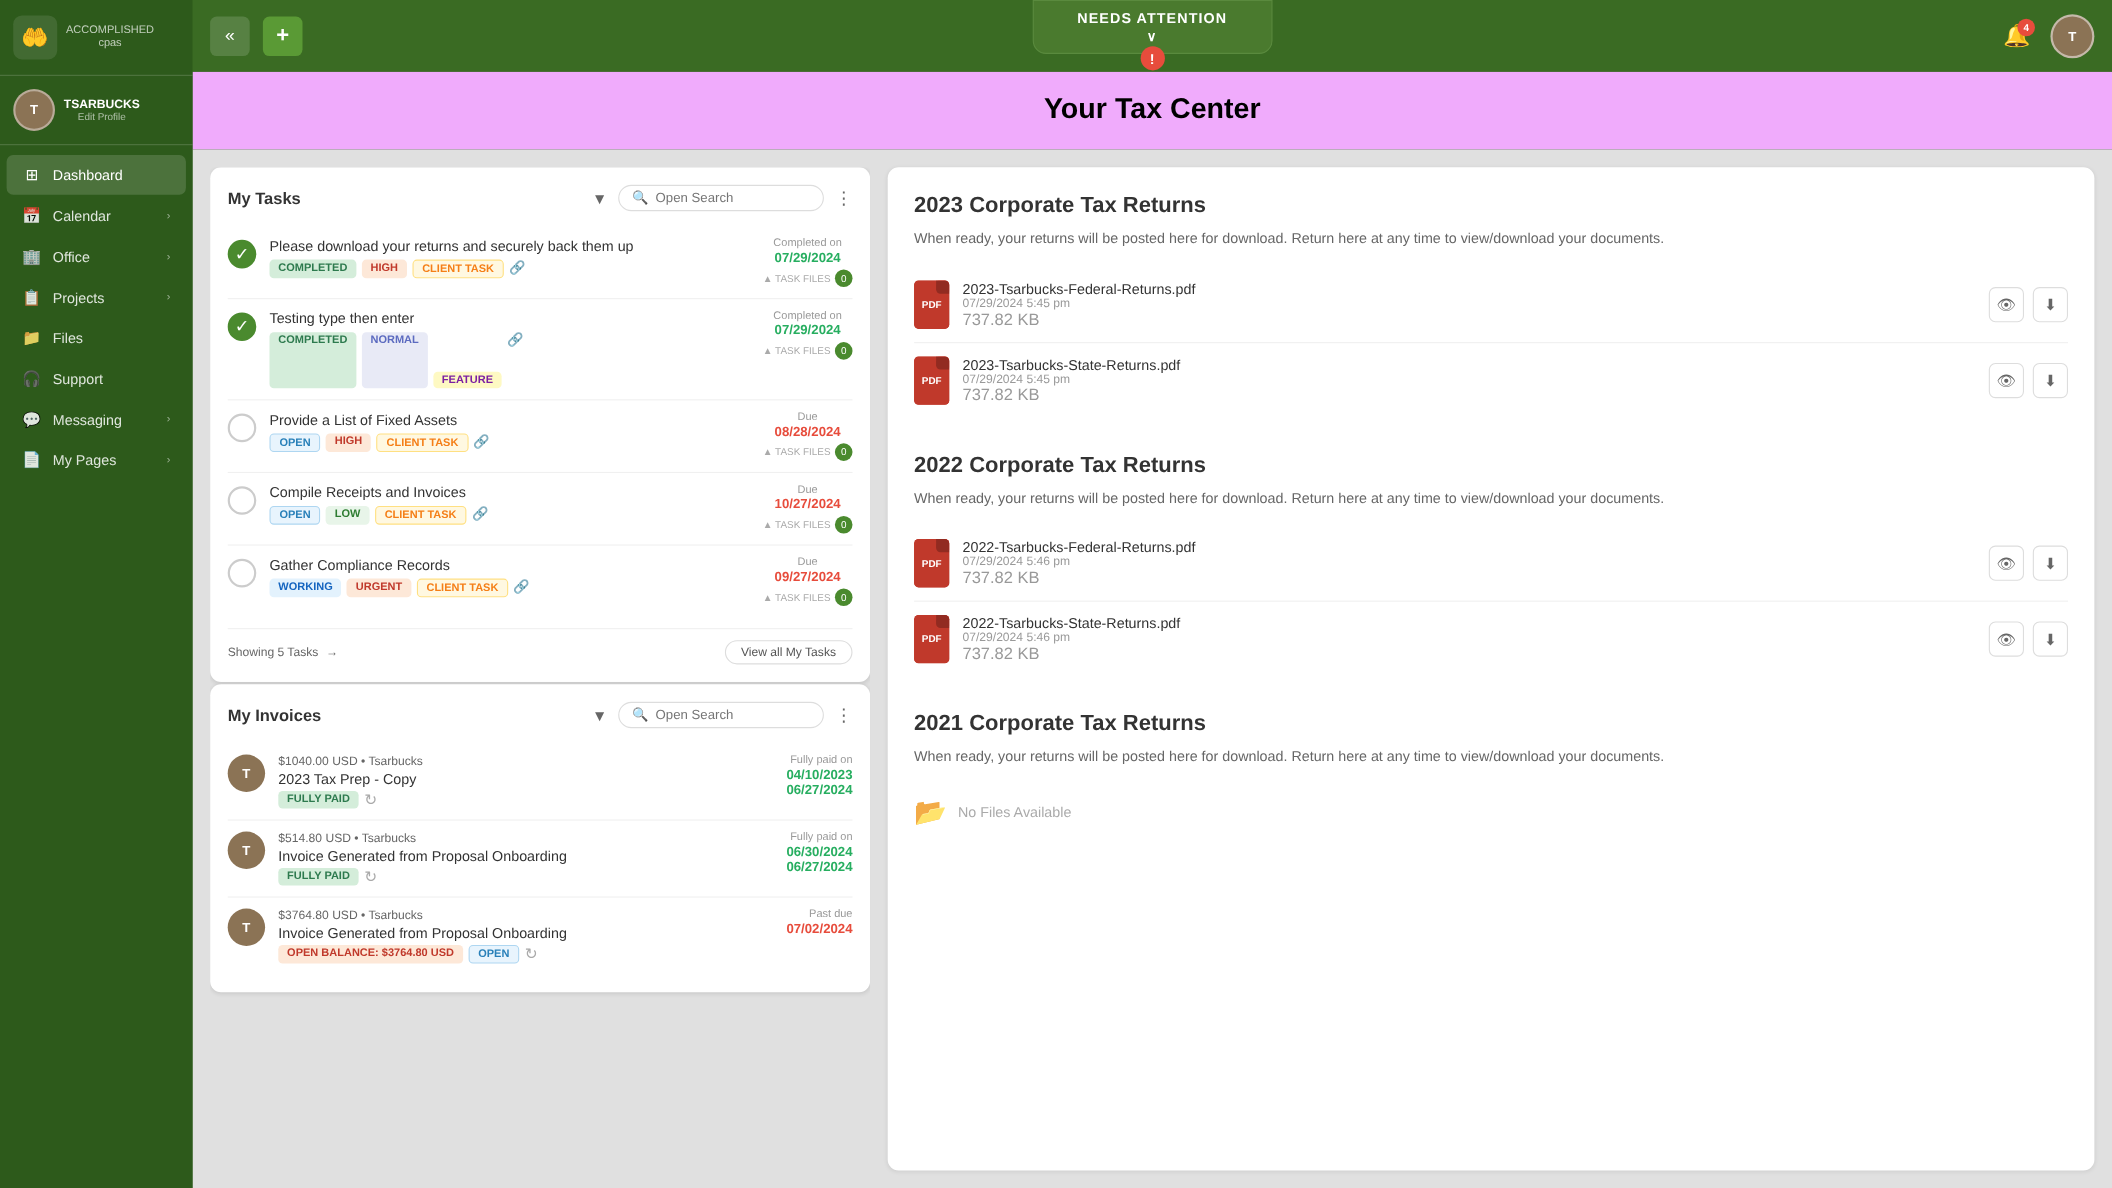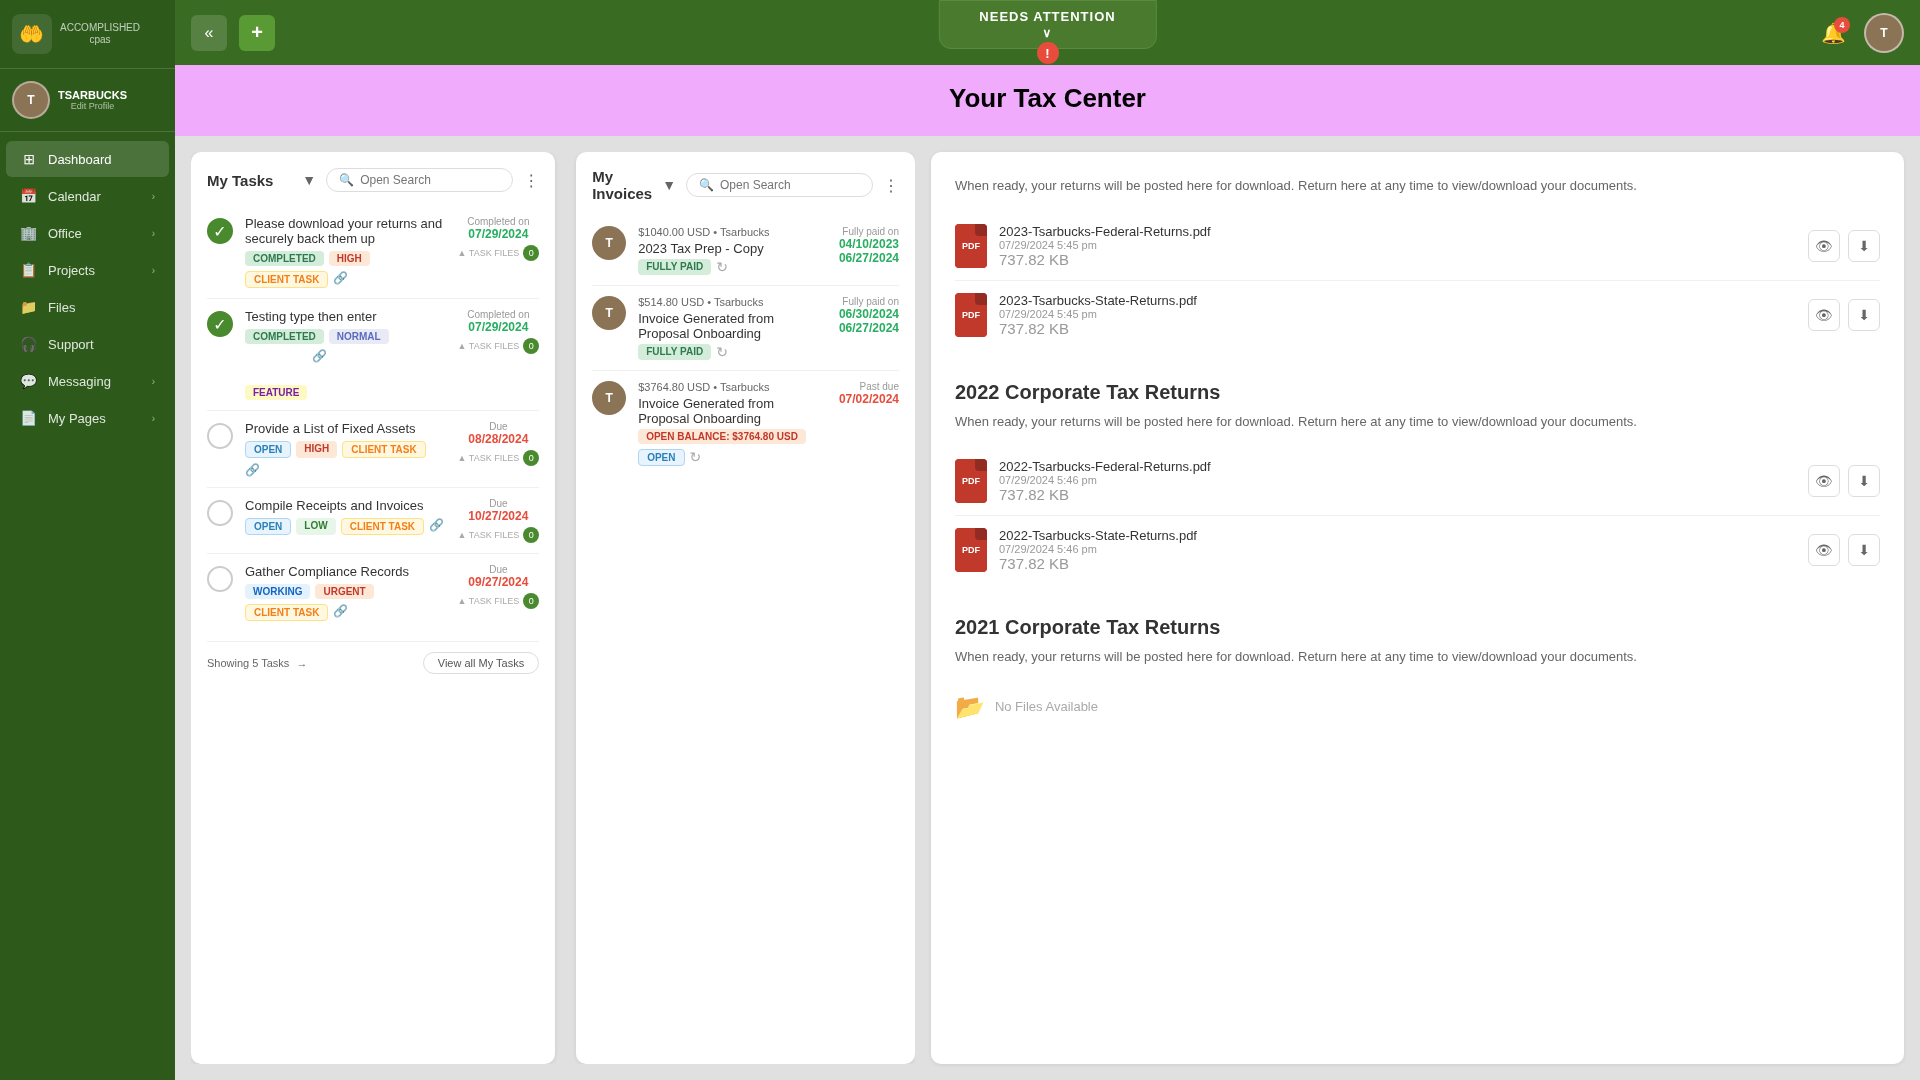--- a/index.html
+++ b/index.html
@@ -363,26 +363,26 @@
     .panels {
       flex: 1;
       display: flex;
       overflow: hidden;
       padding: 16px;
       gap: 16px;
       background: #e0e0e0;
     }
 
     .left-scroll {
-      width: 724px;
+      width: 600px;
       flex-shrink: 0;
       overflow-y: auto;
       display: flex;
-      flex-direction: row;
-      gap: 21px;
+      flex-direction: column;
+      gap: 2px;
     }
 
     .right-scroll {
       flex: 1;
       overflow-y: auto;
       background: white;
       border-radius: 10px;
       padding: 24px;
       box-shadow: 0 1px 4px rgba(0,0,0,0.08);
     }
@@ -680,20 +680,21 @@
     </div>
   </div>
             </div>
         </div>
 
       </div>
 
       <div class="right-scroll">
         <div id="tax-returns-container">
             <div class="tax-section">
+    <h2 class="tax-section-title">2023 Corporate Tax Returns</h2>
     <p class="tax-section-desc">When ready, your returns will be posted here for download. Return here at any time to view/download your documents.</p>
 
       <div class="file-item">
         <div class="pdf-icon" style="position:relative; overflow:hidden;">
           <div style="position:absolute; top:0; left:0; right:0; bottom:0; background:#c0392b; border-radius:4px; display:flex; align-items:center; justify-content:center;">
             <span style="color:white; font-size:9px; font-weight:bold;">PDF</span>
           </div>
           <div style="position:absolute; top:0; right:0; width:12px; height:12px; background:#922b21; border-radius: 0 4px 0 4px;"></div>
         </div>
         <div class="file-info">

